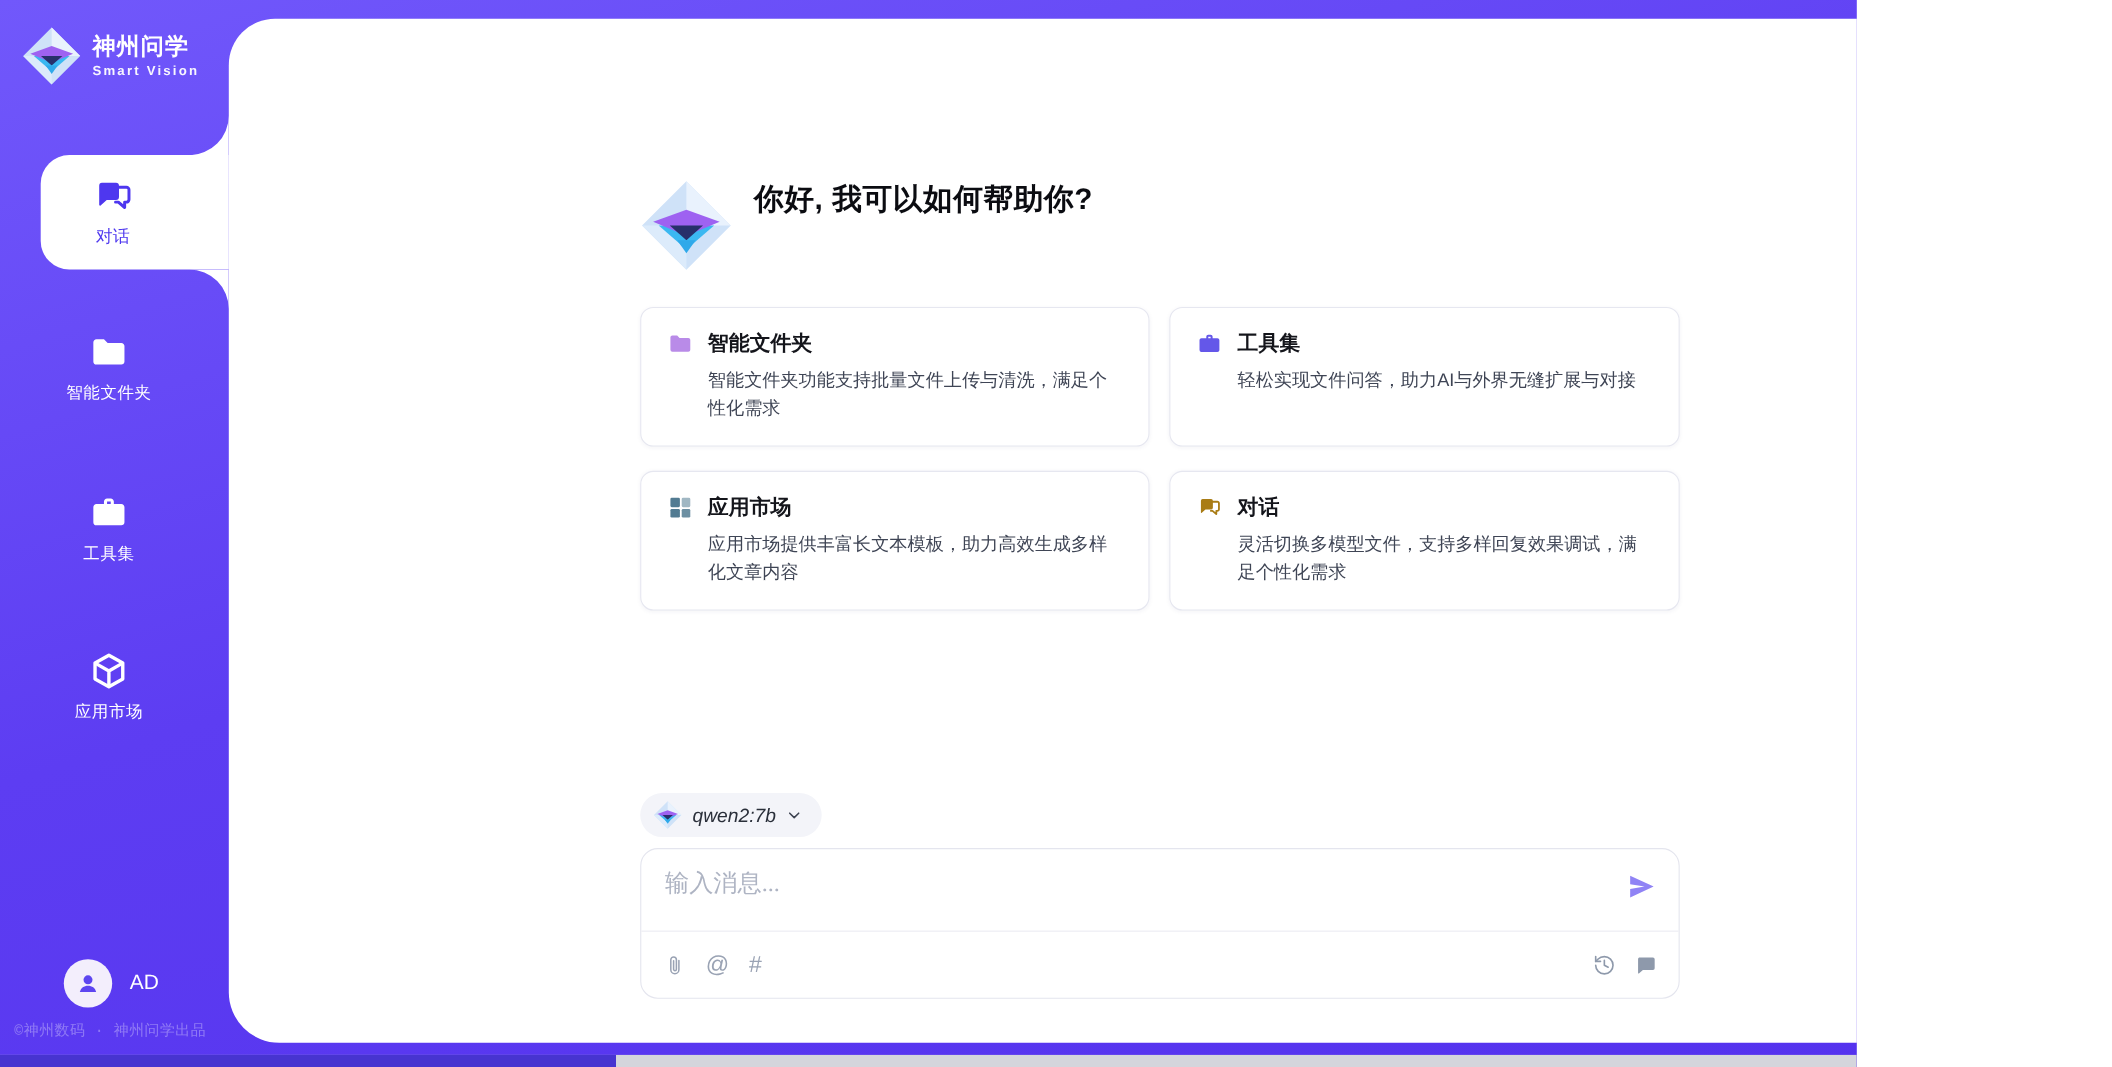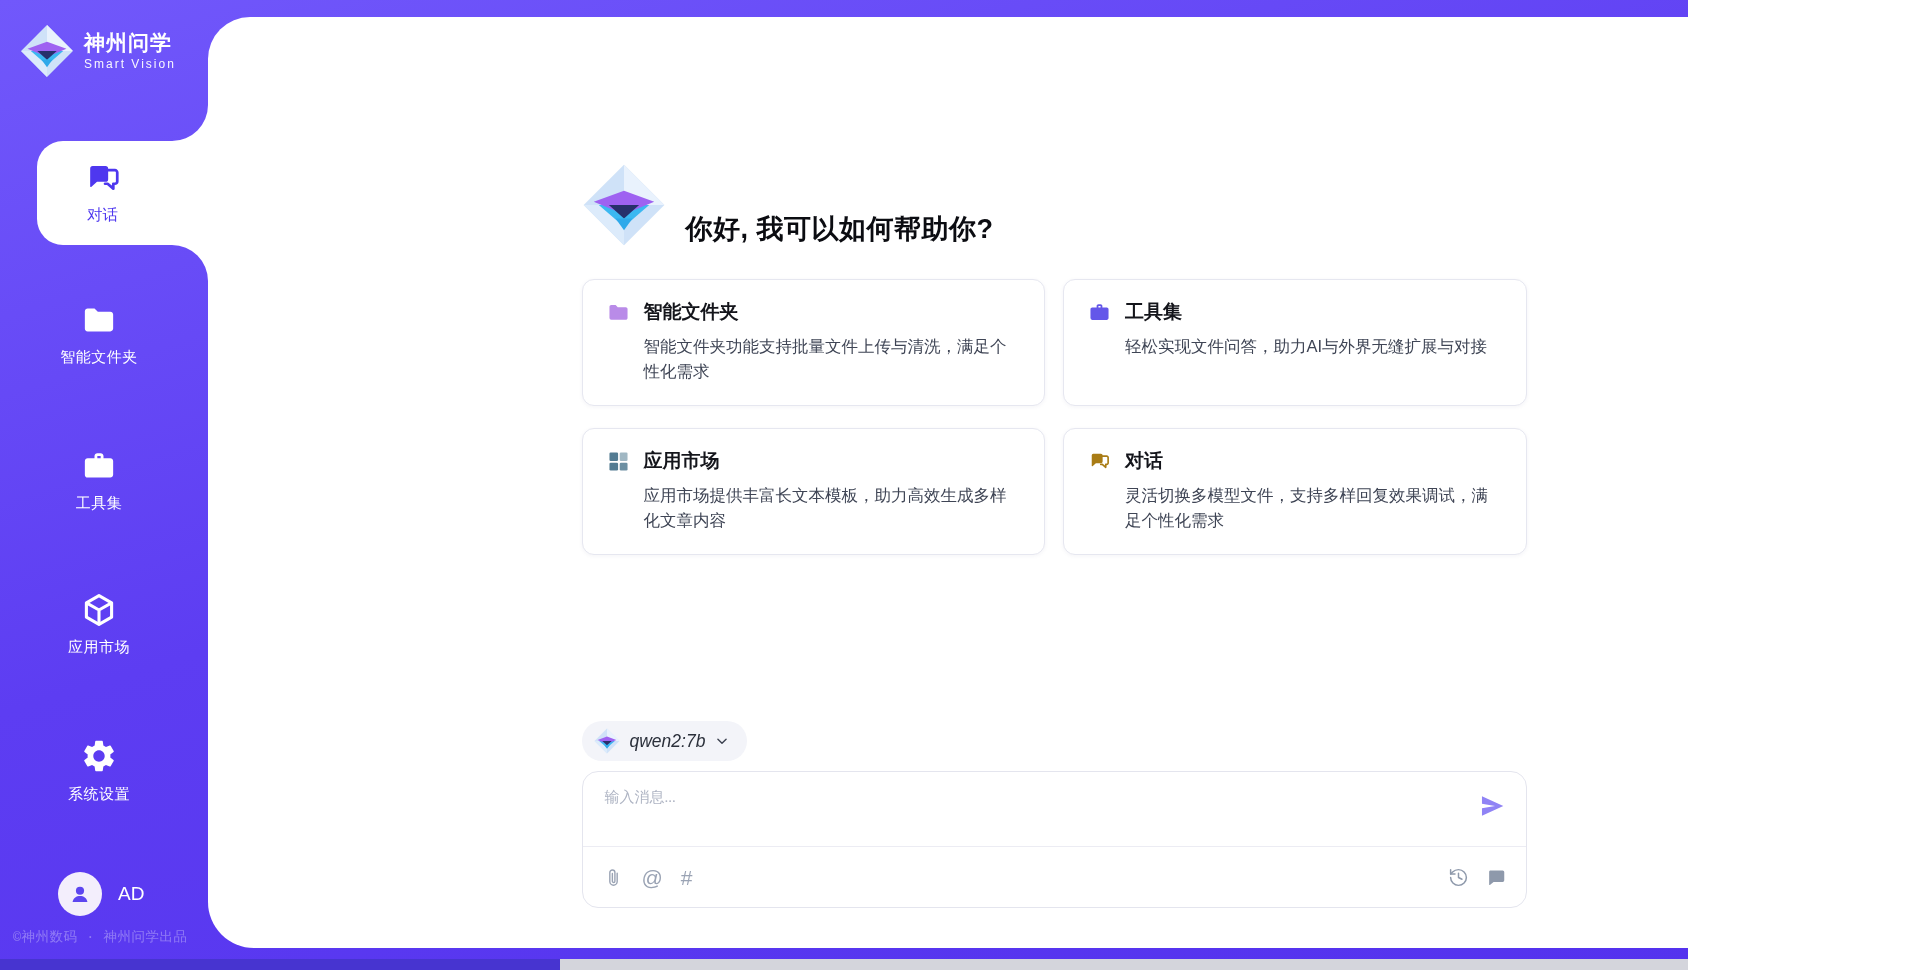--- a/index.html
+++ b/index.html
@@ -5,21 +5,21 @@
   html,body{margin:0;padding:0;}
   body{font-family:"Liberation Sans","DejaVu Sans",sans-serif;-webkit-font-smoothing:antialiased;}
   .stage{position:relative;width:1688px;height:970px;overflow:hidden;
     background:linear-gradient(163deg,#7158fb 0%,#5d3df2 48%,#5432ee 100%);}
 
   
   .sidebar{position:absolute;left:0;top:0;width:208px;height:100%;}
   .brand{position:absolute;left:20px;top:24px;display:flex;align-items:center;gap:10px;}
   .brand .gem{width:54px;height:54px;}
   .brand-name{color:#fff;font-size:21px;font-weight:bold;letter-spacing:1px;line-height:1.15;}
-  .brand-sub{color:#fff;font-size:12px;letter-spacing:2px;margin-top:2px;opacity:.95;}
+  .brand-sub{color:#fff;font-size:12px;letter-spacing:2px;margin-top:2px;opacity:.95;font-weight:bold;}
 
   .tab-active{position:absolute;left:37px;top:141px;width:171px;height:104px;background:#fff;
     border-radius:26px 0 0 26px;display:flex;flex-direction:column;align-items:center;
     justify-content:center;gap:7px;padding-right:40px;box-sizing:border-box;cursor:pointer;}
   .curve{position:absolute;right:0;width:36px;height:36px;pointer-events:none;}
   .curve.top{top:-36px;}
   .curve.bottom{bottom:-36px;transform:scaleY(-1);}
   .tab-active .ico{width:38px;height:38px;color:#4e37ef;}
   .tab-active .lbl{color:#4e37ef;font-size:15.5px;}
 
@@ -34,21 +34,21 @@
     align-items:center;justify-content:center;}
   .avatar svg{width:26px;height:26px;color:#5d45f0;}
   .user-name{color:#fff;font-size:19px;}
   .copyright{position:absolute;left:13px;top:928px;color:rgba(255,255,255,.32);font-size:13.5px;letter-spacing:.5px;font-family:Liberation Mono, monospace;}
 
   
   .panel{position:absolute;left:208px;top:17px;width:1692px;height:931px;background:#fff;
     border-radius:42px 28px 28px 46px;}
   .content{width:945px;margin:0 auto;position:relative;}
 
-  .greeting{display:flex;align-items:flex-end;gap:20px;padding-top:146px;}
+  .greeting{display:flex;align-items:flex-start;gap:20px;padding-top:146px;}
   .greeting .gem{width:84px;height:84px;}
   .greeting h1{margin:0;font-size:27px;font-weight:bold;color:#0b0c11;letter-spacing:.5px;}
 
   .cards{margin-top:32px;display:grid;grid-template-columns:1fr 1fr;gap:22px 18px;}
   .card{box-sizing:border-box;height:127px;border:1px solid #e6e7f0;border-radius:12px;
     padding:19px 24px;background:#fff;box-shadow:0 1px 4px rgba(40,40,90,.05);cursor:pointer;}
   .card-head{display:flex;align-items:center;gap:14px;}
   .card-head .ci{width:23px;height:23px;flex:0 0 auto;}
   .card-head h3{margin:0;font-size:19px;font-weight:bold;color:#14151b;}
   .card p{margin:9px 0 0 37px;font-size:16.5px;line-height:1.5;color:#3f4555;}
@@ -56,21 +56,21 @@
 
   .model-pill{margin-top:166px;display:inline-flex;align-items:center;gap:10px;height:40px;
     padding:0 18px 0 12px;border-radius:22px;background:#f3f4f9;cursor:pointer;font-style:italic;}
   .model-pill .gem{width:26px;height:26px;}
   .model-name{font-size:17.5px;color:#2a2f3a;}
   .chev{width:14px;height:14px;color:#3c4250;}
 
   .composer{position:relative;margin-top:10px;height:137px;box-sizing:border-box;
     border:1.5px solid #e4e5ee;border-radius:16px;background:#fff;}
   .composer textarea{position:absolute;left:20px;top:14px;right:70px;height:42px;border:none;
-    outline:none;resize:none;background:transparent;font-family:Liberation Serif, serif;font-size:15px;color:#333;}
+    outline:none;resize:none;background:transparent;font-family:Liberation Serif, serif;font-size:22px;color:#333;}
   .composer textarea::placeholder{color:#aeb4c3;}
   .send-btn{position:absolute;right:20px;top:20px;width:28px;height:28px;border:none;
     background:transparent;padding:0;cursor:pointer;color:#9083f5;}
   .send-btn svg{width:28px;height:28px;}
   .composer-divider{position:absolute;left:0;right:0;bottom:60px;border-top:1px solid #ececf3;}
   .composer-bar{position:absolute;left:0;right:0;bottom:0;height:60px;display:flex;
     align-items:center;padding:0 20px;}
   .tool-btn{border:none;background:transparent;padding:0;cursor:pointer;display:flex;
     align-items:center;justify-content:center;color:#9aa3b4;}
   .tool-btn + .tool-btn{margin-left:18px;}
@@ -188,26 +188,20 @@
       <span class="lbl">工具集</span>
     </div>
 
     <div class="nav-plain" style="top:592px">
       <svg class="ico">
           <use href="#cube"></use>
         </svg>
       <span class="lbl">应用市场</span>
     </div>
 
-    <div class="nav-plain" style="top:737px">
-      <svg class="gear-glyph">
-          <use href="#gear"></use>
-        </svg>
-      <span class="lbl">系统设置</span>
-    </div>
 
     <div class="user">
       <span class="avatar">
         <svg>
             <use href="#person"></use>
           </svg>
       </span>
       <span class="user-name">AD</span>
     </div>
 

